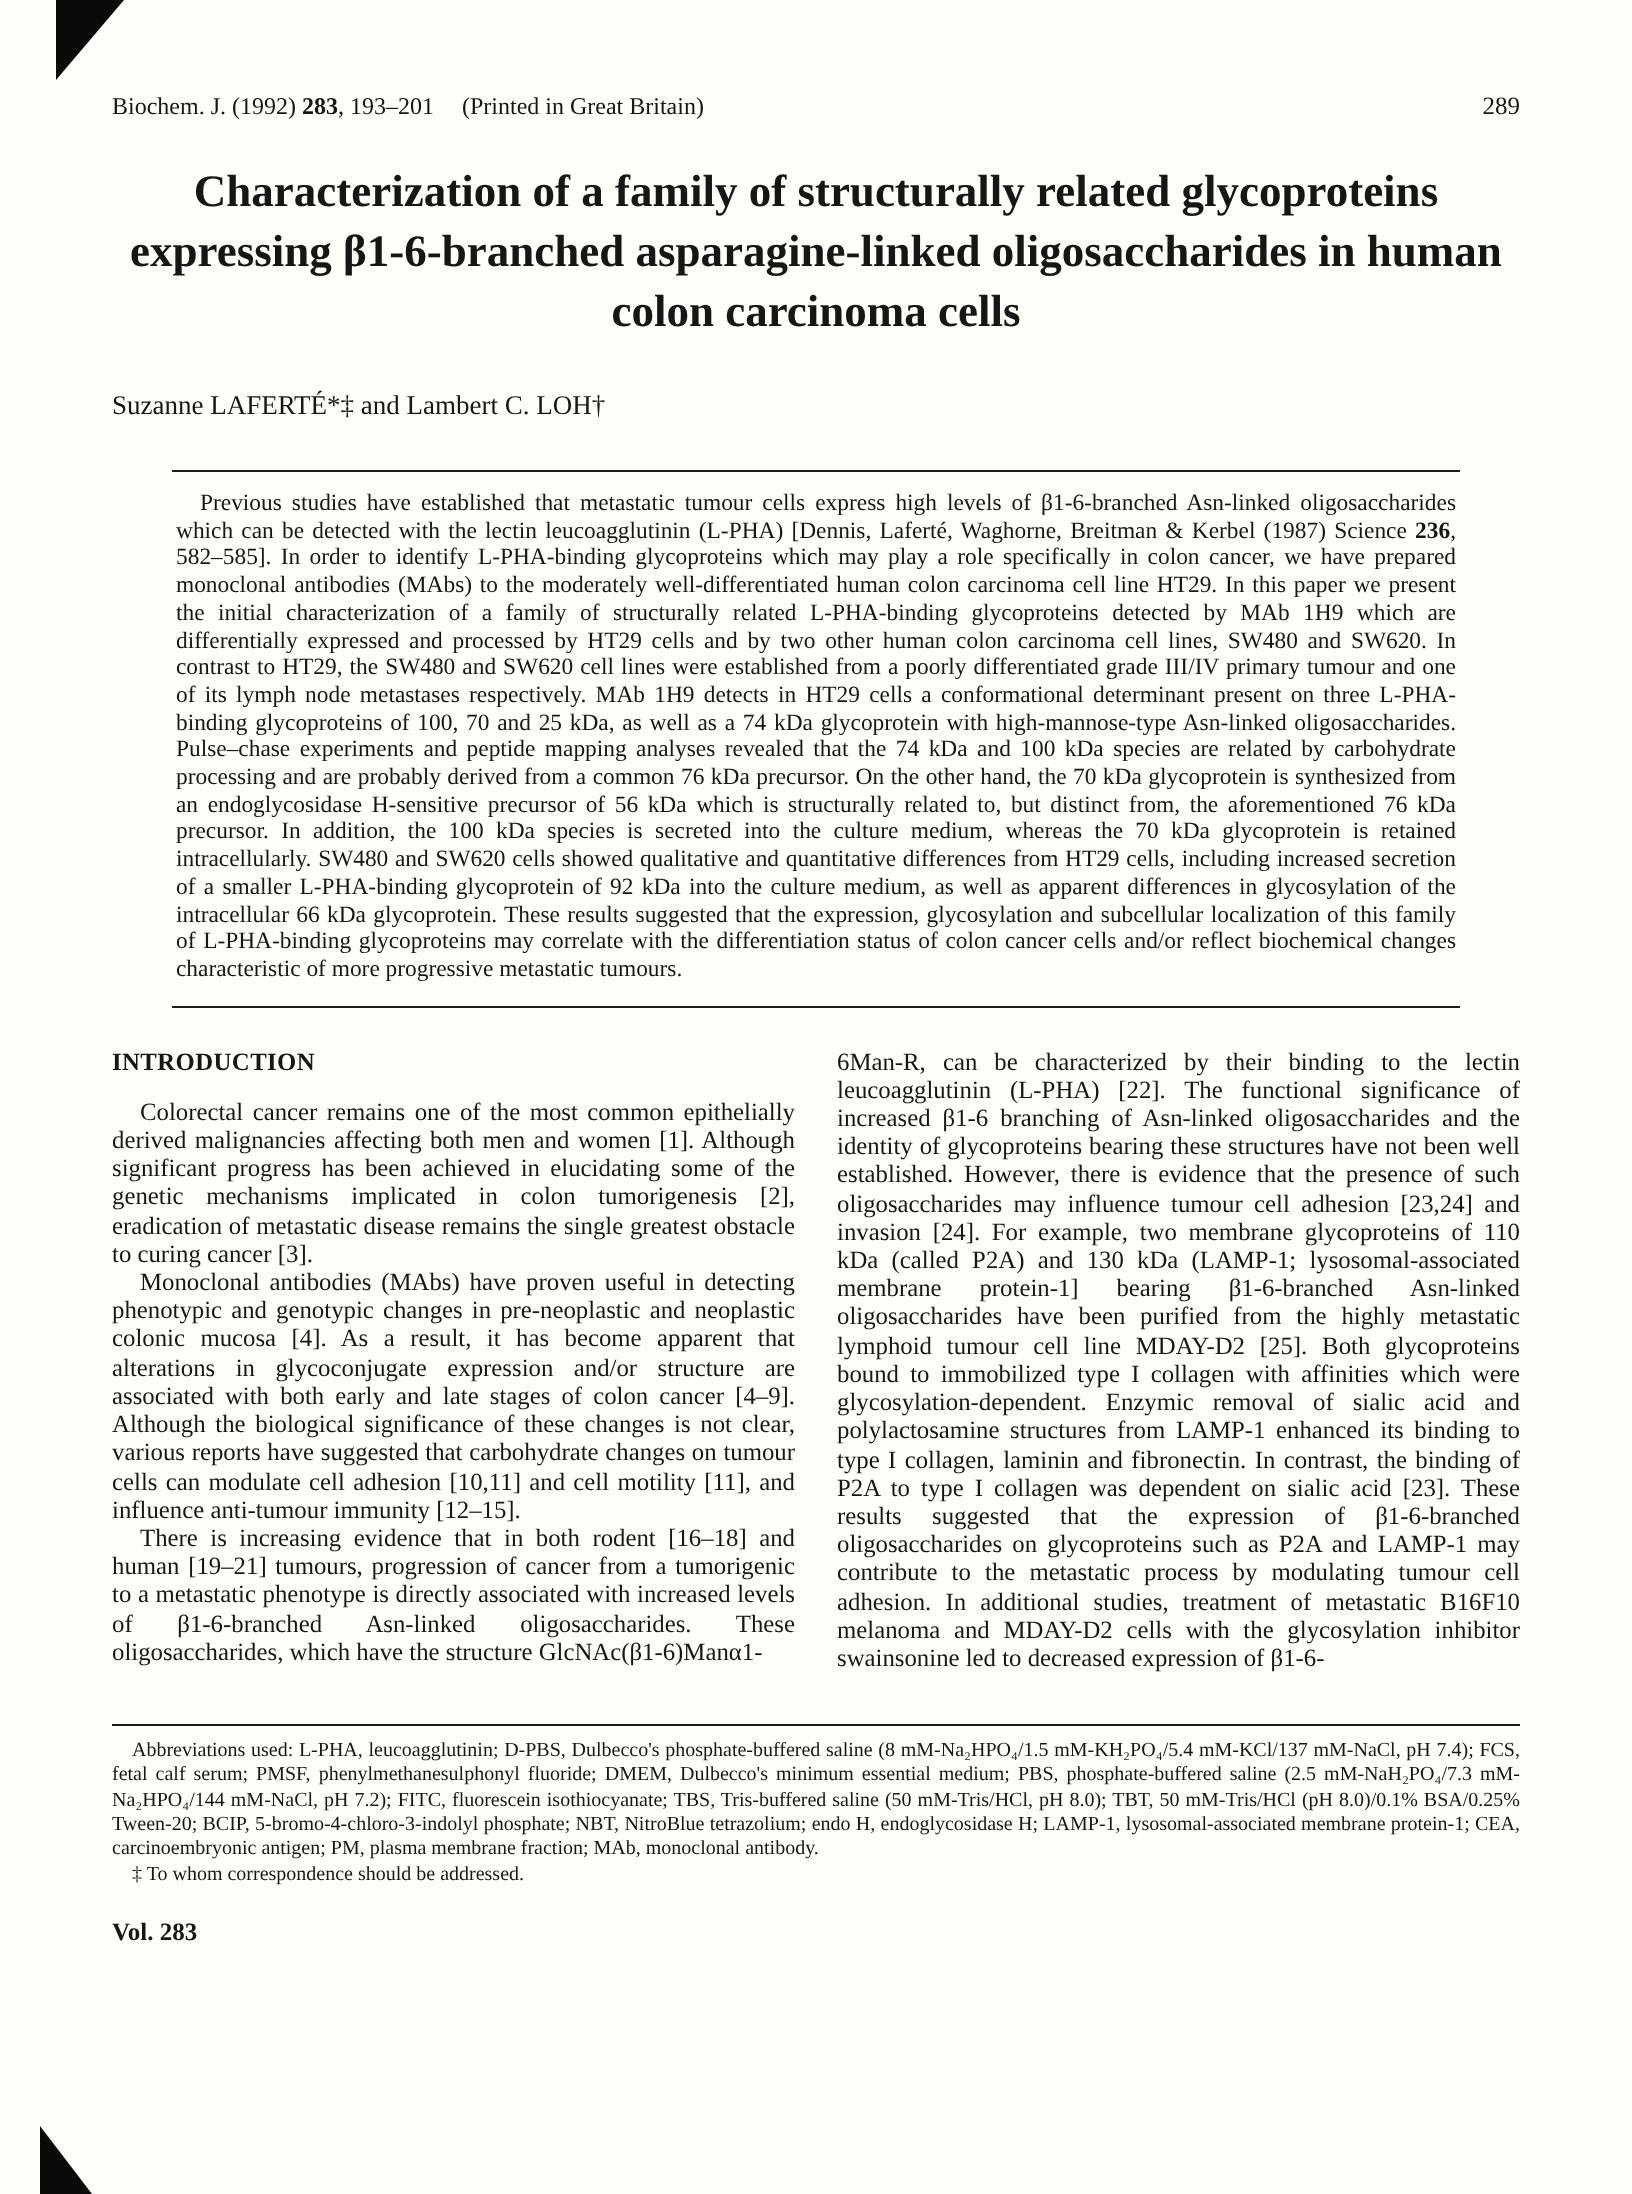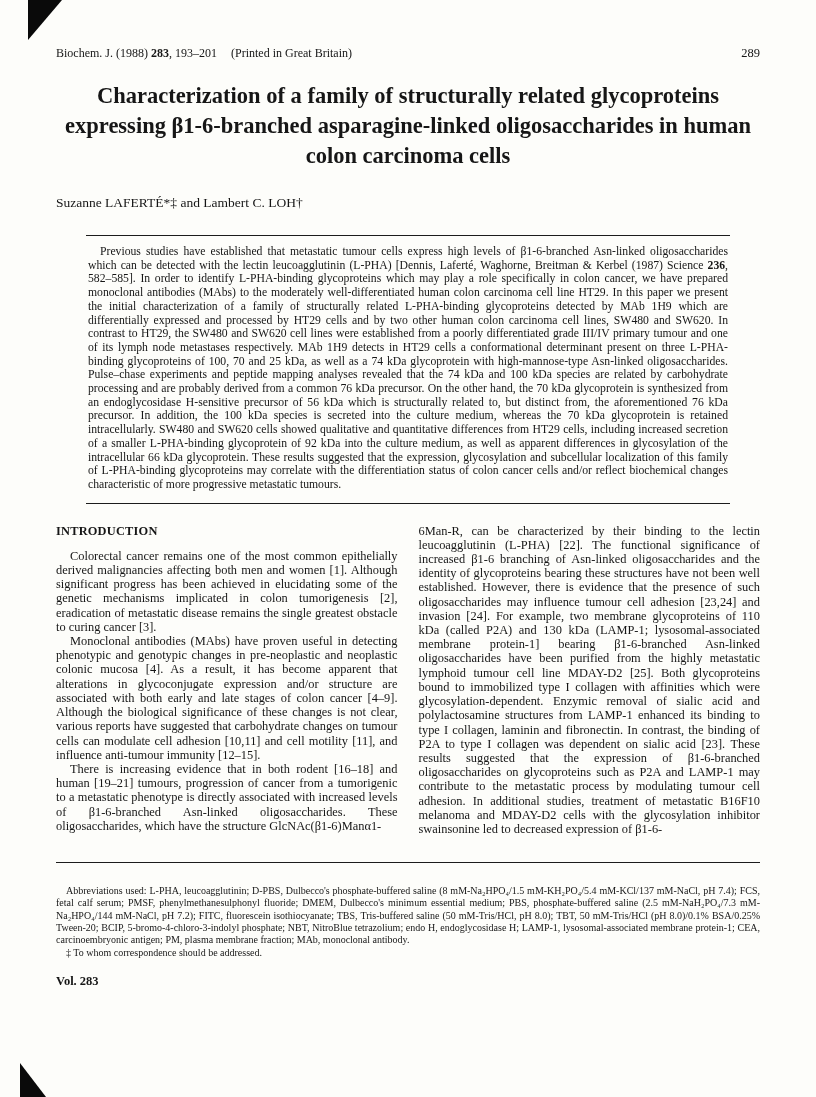--- a/index.html
+++ b/index.html
@@ -63,41 +63,41 @@
     line-height: 14.2px;
     text-align: justify;
   }
   .col h2 { font-size: 12.4px; font-weight: bold; letter-spacing: 0.2px; margin-bottom: 11px; }
   .col p { text-indent: 14px; }
   .col p.no-indent { text-indent: 0; }
 
   .footnote {
     margin-top: 26px;
     border-top: 1.5px solid #1c1c1c;
-    padding-top: 22px;
+    padding-top: 7px;
     font-size: 10px;
     line-height: 12.3px;
     text-align: justify;
   }
   .footnote .abbr { text-indent: 10px; }
   .footnote .corr { text-indent: 10px; text-align: left; }
 
   .volume { margin-top: 15px; font-size: 12.5px; font-weight: bold; }
 </style>
 </head>
 <body>
 
 <div class="scan-artifact-tl"></div>
 <div class="scan-artifact-bl"></div>
 
 <div class="page">
 
   <div class="header">
     <div class="journal-line">
-      <span>Biochem. J. (1988) </span><span class="vol">283</span><span>, 193–201</span><span class="printed">(Printed in Great Britain)</span>
+      <span>Biochem. J. (1992) </span><span class="vol">283</span><span>, 193–201</span><span class="printed">(Printed in Great Britain)</span>
     </div>
     <div class="pageno">289</div>
   </div>
 
   <h1 class="title">Characterization of a family of structurally related glycoproteins expressing β1-6-branched asparagine-linked oligosaccharides in human colon carcinoma cells</h1>
 
   <div class="authors">Suzanne LAFERTÉ*‡ and Lambert C. LOH†</div>
 
 
   <div class="abstract">

